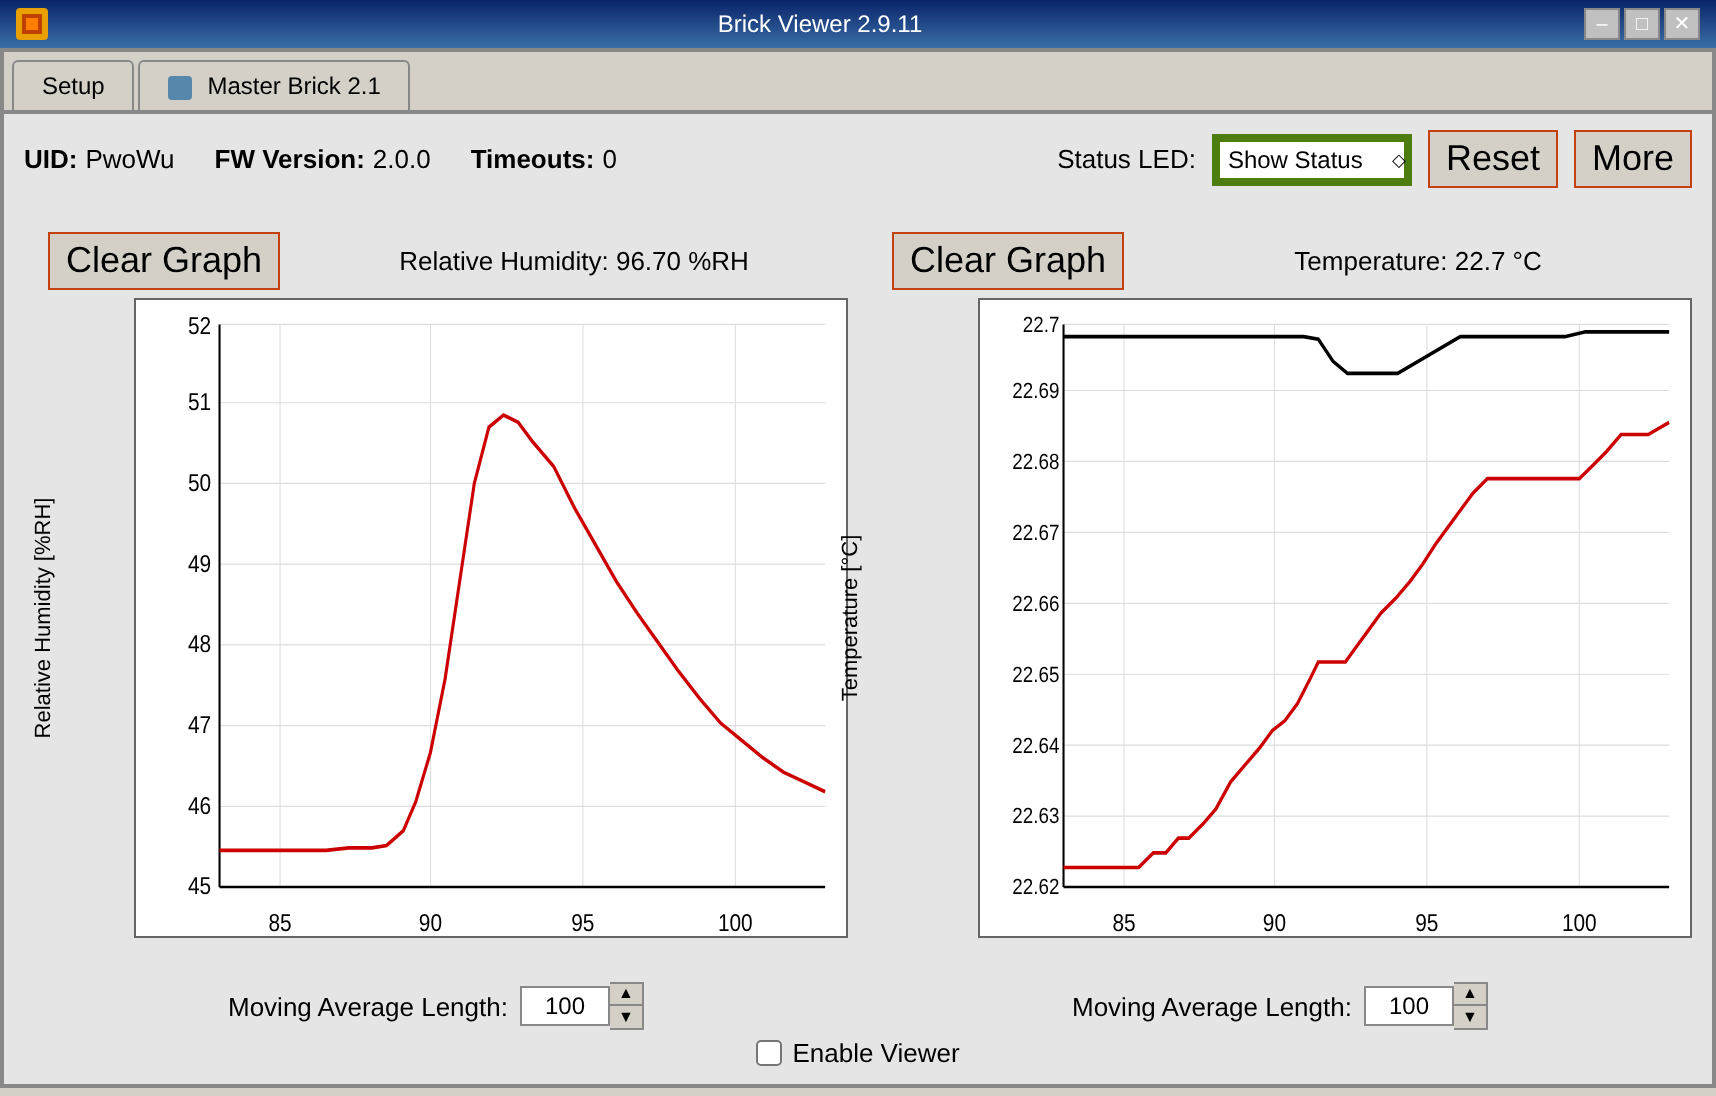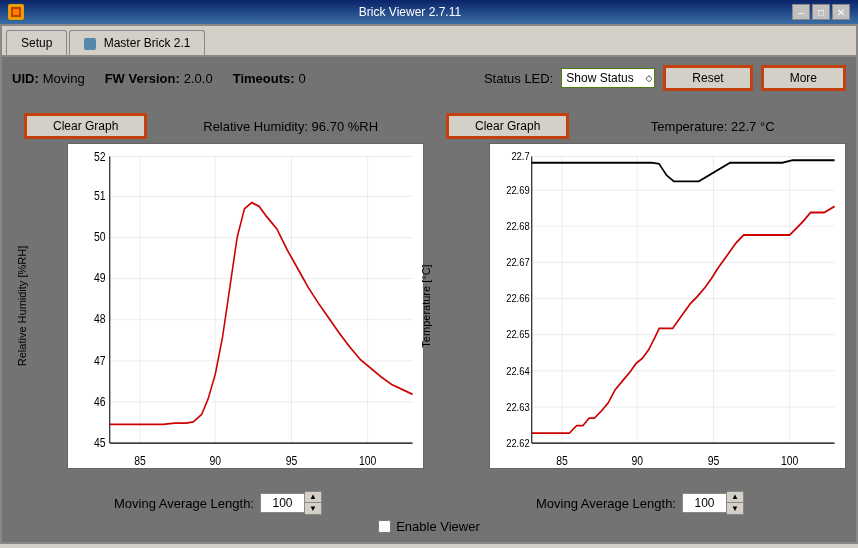--- a/index.html
+++ b/index.html
@@ -44,21 +44,21 @@
       width: 16px;
       height: 16px;
       background: #e8a000;
       border-radius: 2px;
       margin-right: 4px;
       display: flex;
       align-items: center;
       justify-content: center;
     }
     .main-window {
-      background: #737373;
+      background: #e5e5e5;
       border: 2px solid #888;
       height: calc(548px - 28px);
       display: flex;
       flex-direction: column;
     }
     .tabs {
       display: flex;
       background: #d4d0c8;
       border-bottom: 2px solid #888;
       padding: 4px 4px 0 4px;
@@ -108,21 +108,21 @@
     }
     .info-label { font-weight: bold; }
     .status-led-row {
       display: flex;
       align-items: center;
       gap: 8px;
       margin-left: auto;
     }
     .select-box {
       padding: 2px 4px;
-      border: 1px solid #4d7c0f;
+      border: 4px solid #4d7c0f;
       background: white;
       font-size: 12px;
       appearance: none;
       -webkit-appearance: none;
       padding-right: 20px;
       position: relative;
     }
     .select-wrapper {
       position: relative;
       display: inline-block;
@@ -130,25 +130,25 @@
     .select-wrapper::after {
       content: '◇';
       position: absolute;
       right: 3px;
       top: 50%;
       transform: translateY(-50%);
       font-size: 9px;
       pointer-events: none;
     }
     .btn {
-      padding: 3px 26px;
+      padding: 3px 8px;
       background: #d4d0c8;
-      border: 3px solid #c2410c;
+      border: 1px solid #c2410c;
       cursor: pointer;
-      font-size: 12px;
+      font-size: 18px;
     }
     .graphs-row {
       display: flex;
       gap: 10px;
       flex: 1;
     }
     .graph-panel {
       flex: 1;
       display: flex;
       flex-direction: column;
@@ -257,21 +257,21 @@
 
 <div class="title-bar">
   <div style="display:flex;align-items:center;">
     <div class="app-icon">
       <svg width="10" height="10" viewBox="0 0 10 10">
           <rect width="10" height="10" fill="#c04000"></rect>
           <rect x="2" y="2" width="6" height="6" fill="#ff8000"></rect>
         </svg>
     </div>
   </div>
-  <span class="title-text">Brick Viewer 2.7.11</span>
+  <span class="title-text">Brick Viewer 2.9.11</span>
   <div class="window-controls">
     <div class="win-btn">–</div>
     <div class="win-btn">□</div>
     <div class="win-btn">✕</div>
   </div>
 </div>
 
 <div class="main-window">
   <div class="tabs">
     <div class="tab">
@@ -281,21 +281,21 @@
       <span class="tab-icon" style="background:#5588aa;"></span>
       <span>Master Brick 2.1</span>
     </div>
   </div>
 
   <div class="content">
 
     <div class="info-row">
       <div class="info-item">
         <span class="info-label">UID:</span>
-        <span>Moving</span>
+        <span>PwoWu</span>
       </div>
       <div class="info-item">
         <span class="info-label">FW Version:</span>
         <span>2.0.0</span>
       </div>
       <div class="info-item">
         <span class="info-label">Timeouts:</span>
         <span>0</span>
       </div>
       <div class="status-led-row">

